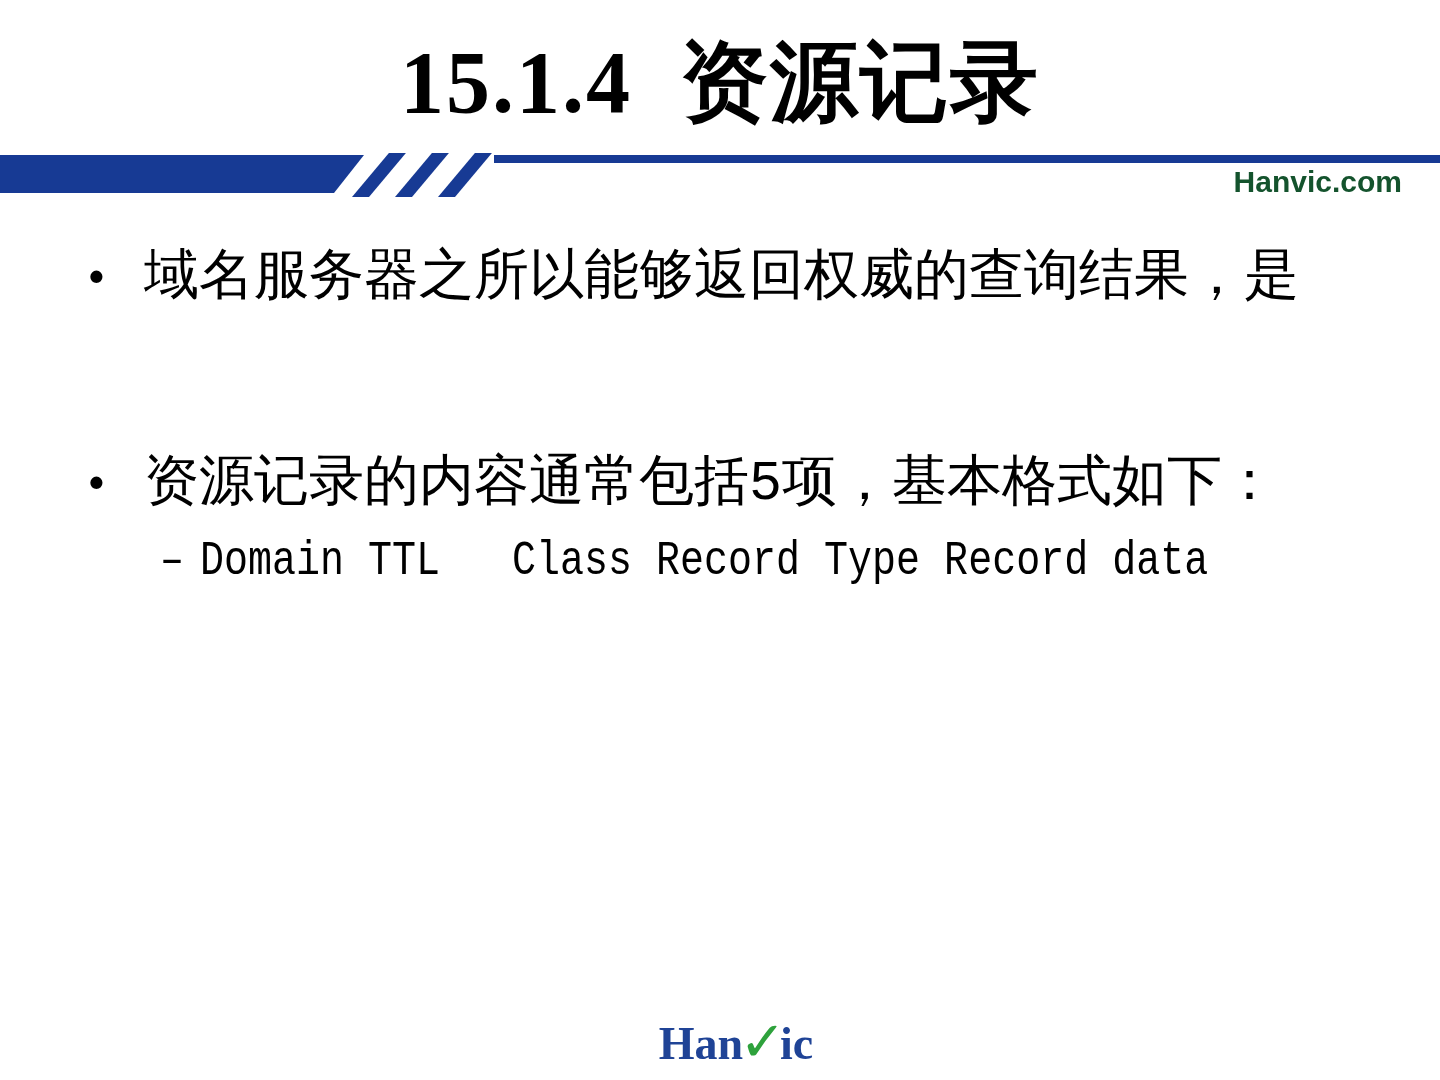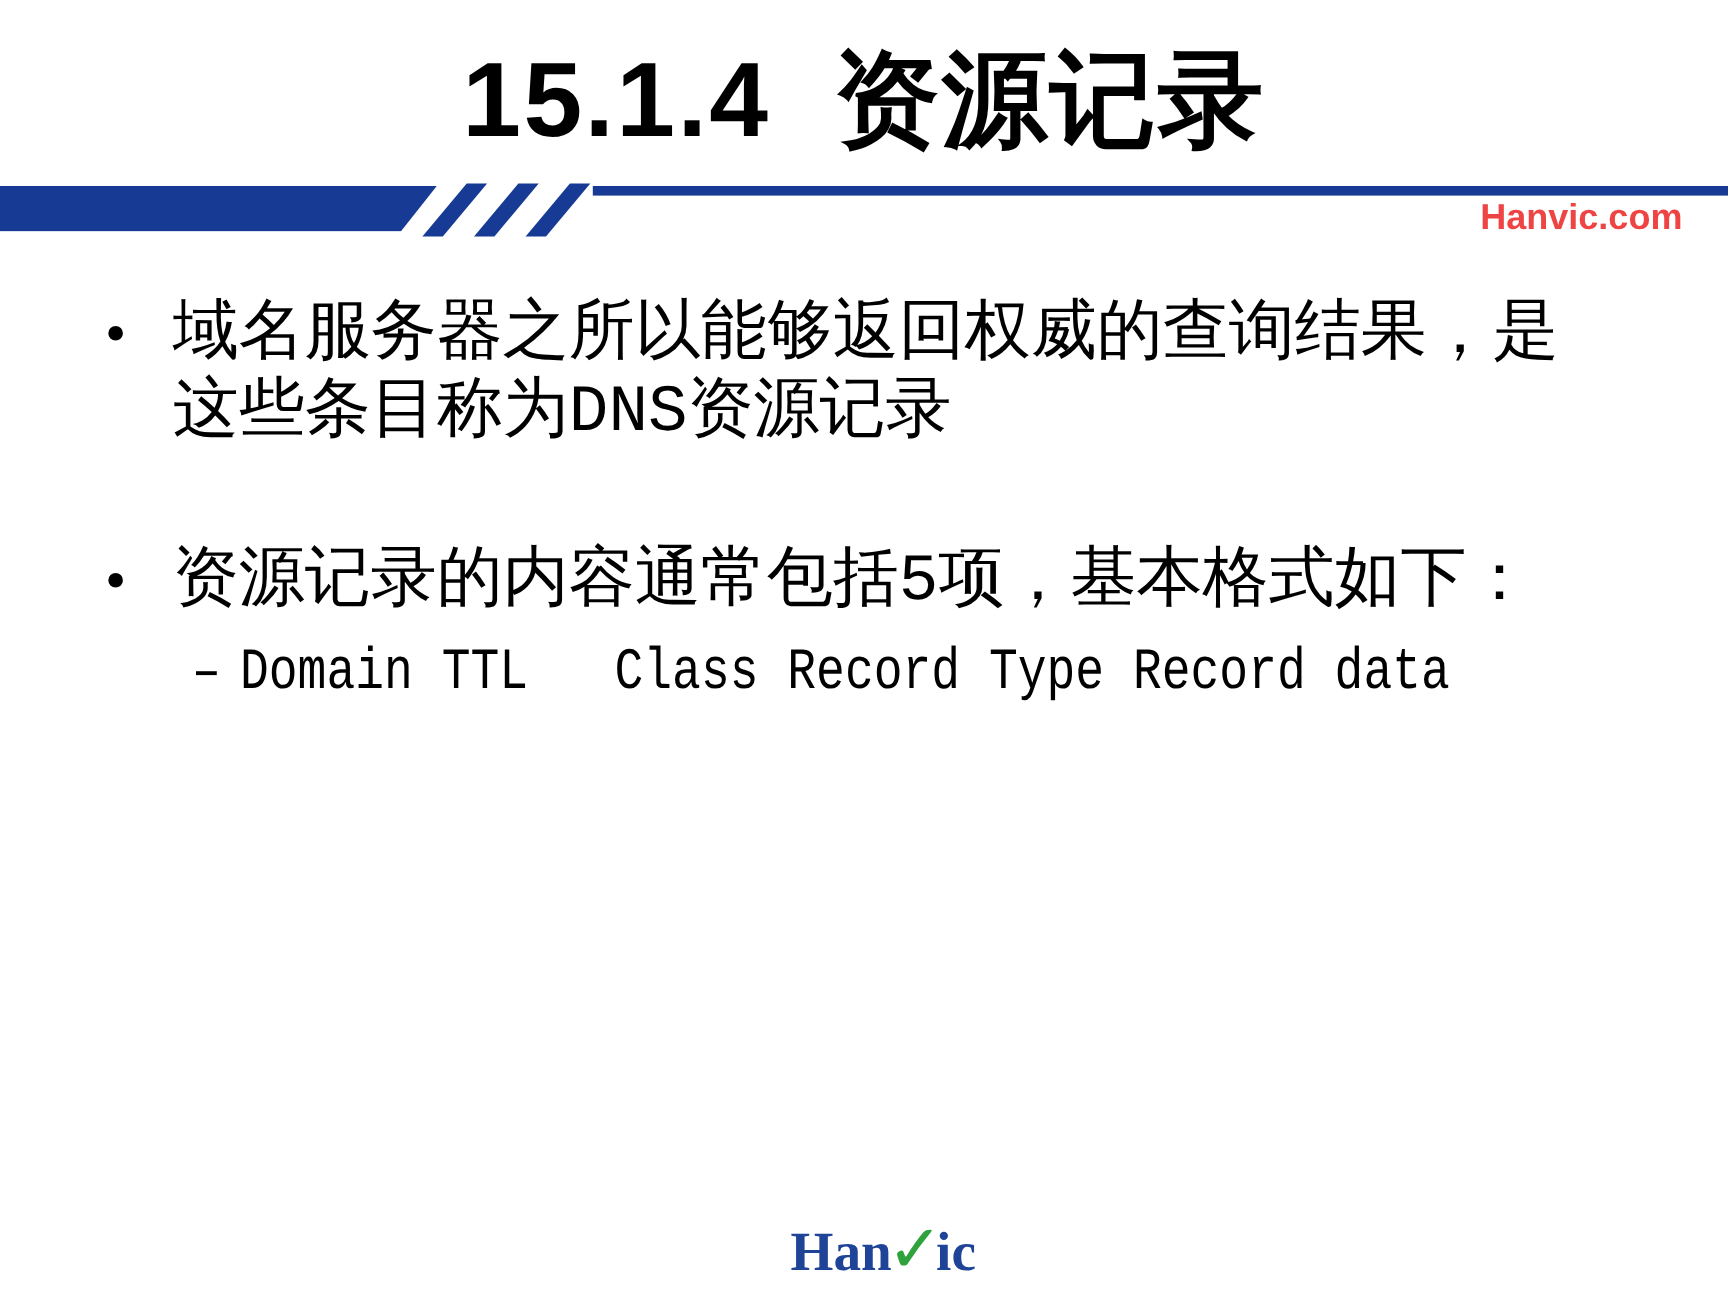--- a/index.html
+++ b/index.html
@@ -17,21 +17,21 @@
   }
 
   
   .title {
     position: absolute;
     top: 28px;
     left: 0;
     width: 100%;
     margin: 0;
     text-align: center;
-    font-family: Liberation Sans, sans-serif;
+    font-family: Liberation Serif, serif;
     font-weight: bold;
     font-size: 88px;
     line-height: 110px;
     color: #000000;
     white-space: pre;
     letter-spacing: 2px;
   }
 
   
   .band-bar {
@@ -64,21 +64,21 @@
     background: #173A94;
   }
   .brand-url {
     position: absolute;
     top: 166px;
     right: 38px;
     font-family: "Liberation Sans", "DejaVu Sans", sans-serif;
     font-weight: bold;
     font-size: 30px;
     line-height: 32px;
-    color: #ef4444;
+    color: #14532d;
   }
 
   
   .bullet {
     position: absolute;
     left: 80px;
     display: flex;
     align-items: flex-start;
     color: #000000;
   }
@@ -166,21 +166,20 @@
   <div class="band-stripe stripe-2"></div>
   <div class="band-stripe stripe-3"></div>
   <div class="band-line"></div>
 
   <div class="brand-url">Hanvic.com</div>
 
   <div class="bullet bullet-1">
     <span class="marker">•</span>
     <div class="lines">
       <div>域名服务器之所以能够返回权威的查询结果，是</div>
-      <div>这些条目称为DNS资源记录</div>
     </div>
   </div>
 
   <div class="bullet bullet-2">
     <span class="marker">•</span>
     <div class="lines">
       <div>资源记录的内容通常包括5项，基本格式如下：</div>
     </div>
   </div>
 

